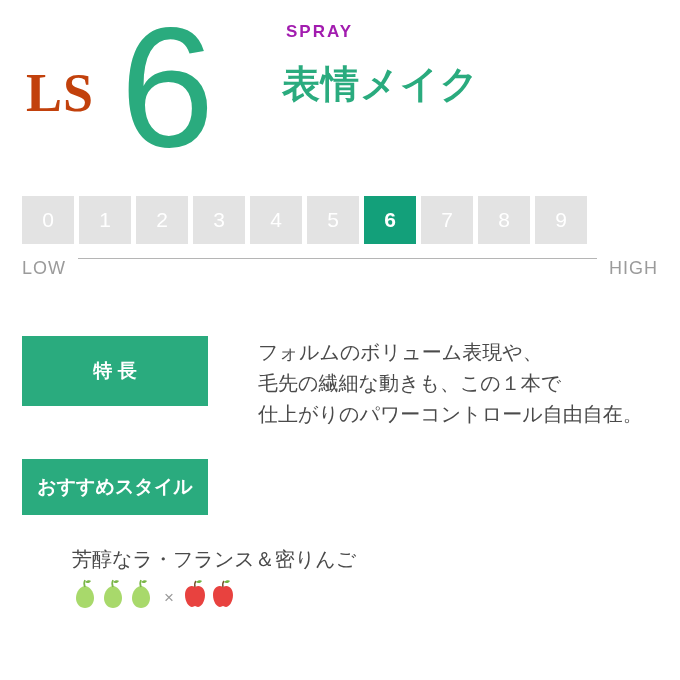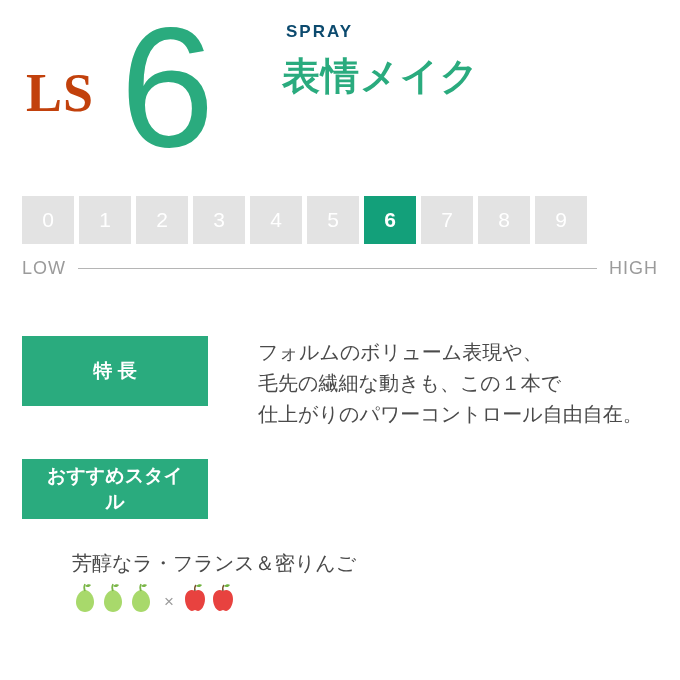--- a/index.html
+++ b/index.html
@@ -47,34 +47,35 @@
     color: #2aab7e;
     line-height: 1;
   }
   .spray {
     position: absolute;
     left: 286px;
     top: 22px;
     font-size: 17px;
     font-weight: bold;
     letter-spacing: 2px;
-    color: #0c4a6e;
+    color: #a21caf;
   }
   .tagline {
     position: absolute;
     left: 282px;
     top: 52px;
     font-size: 38px;
     font-weight: bold;
     color: #2aab7e;
     line-height: 1.28;
     letter-spacing: 1px;
   }
   .tagline div {
     white-space: nowrap;
+    margin-top: 8px;
   }
 
   
   .scale-wrap {
     position: absolute;
     left: 22px;
     top: 196px;
     width: 636px;
   }
   .scale {
@@ -92,21 +93,21 @@
     justify-content: center;
     font-family: "Liberation Sans", sans-serif;
   }
   .scale .cell.active {
     background: #13a07a;
     color: #ffffff;
     font-weight: bold;
   }
   .axis {
     display: flex;
-    align-items: center;
+    align-items: flex-start;
     margin-top: 14px;
     color: #9b9b9b;
     font-size: 18px;
     letter-spacing: 1px;
   }
   .axis .line {
     flex: 1;
     height: 1px;
     background: #b5b5b5;
     margin: 0 12px;
@@ -129,21 +130,21 @@
     min-height: 56px;
     background: #2aab7e;
     color: #ffffff;
     font-size: 19px;
     font-weight: bold;
     display: flex;
     align-items: center;
     justify-content: center;
     flex: none;
     box-sizing: border-box;
-    padding: 4px 22px;
+    padding: 4px 12px;
     text-align: center;
   }
   .row.tall .label {
     min-height: 70px;
   }
   .row .body {
     margin-left: 22px;
     font-size: 20px;
     line-height: 1.56;
     color: #4a4a4a;

